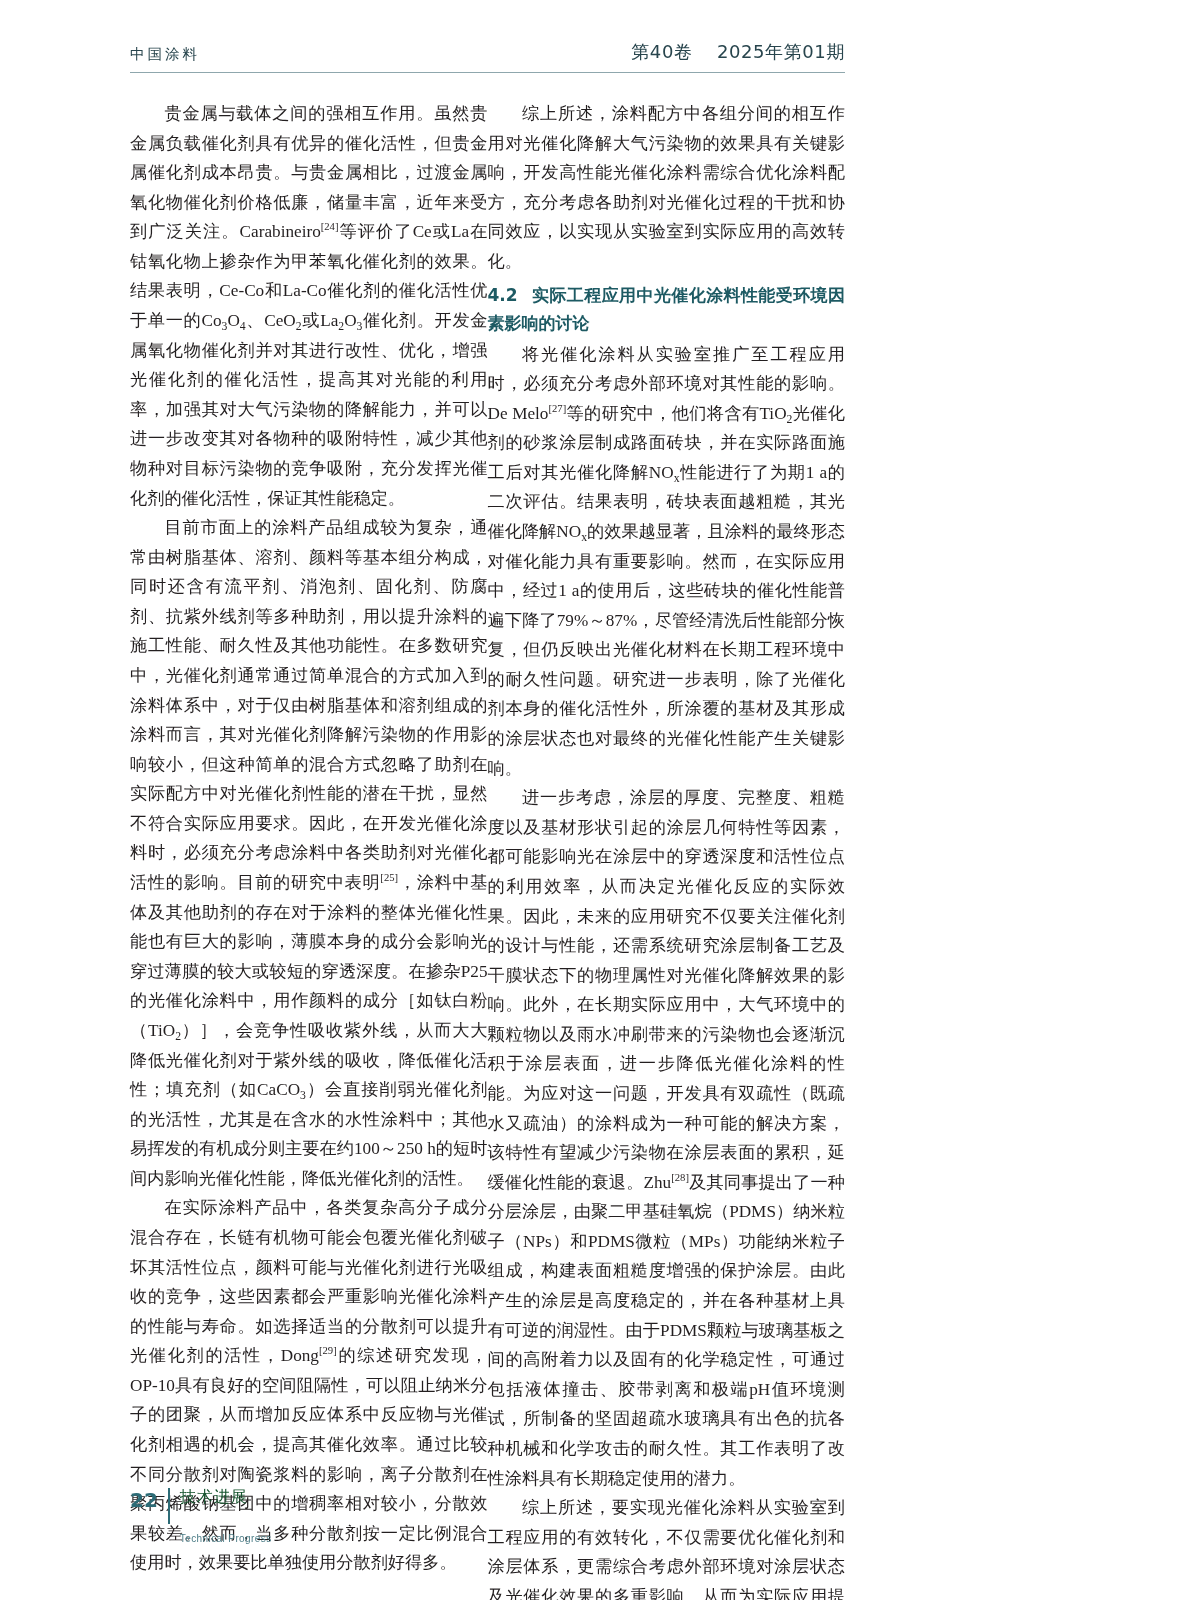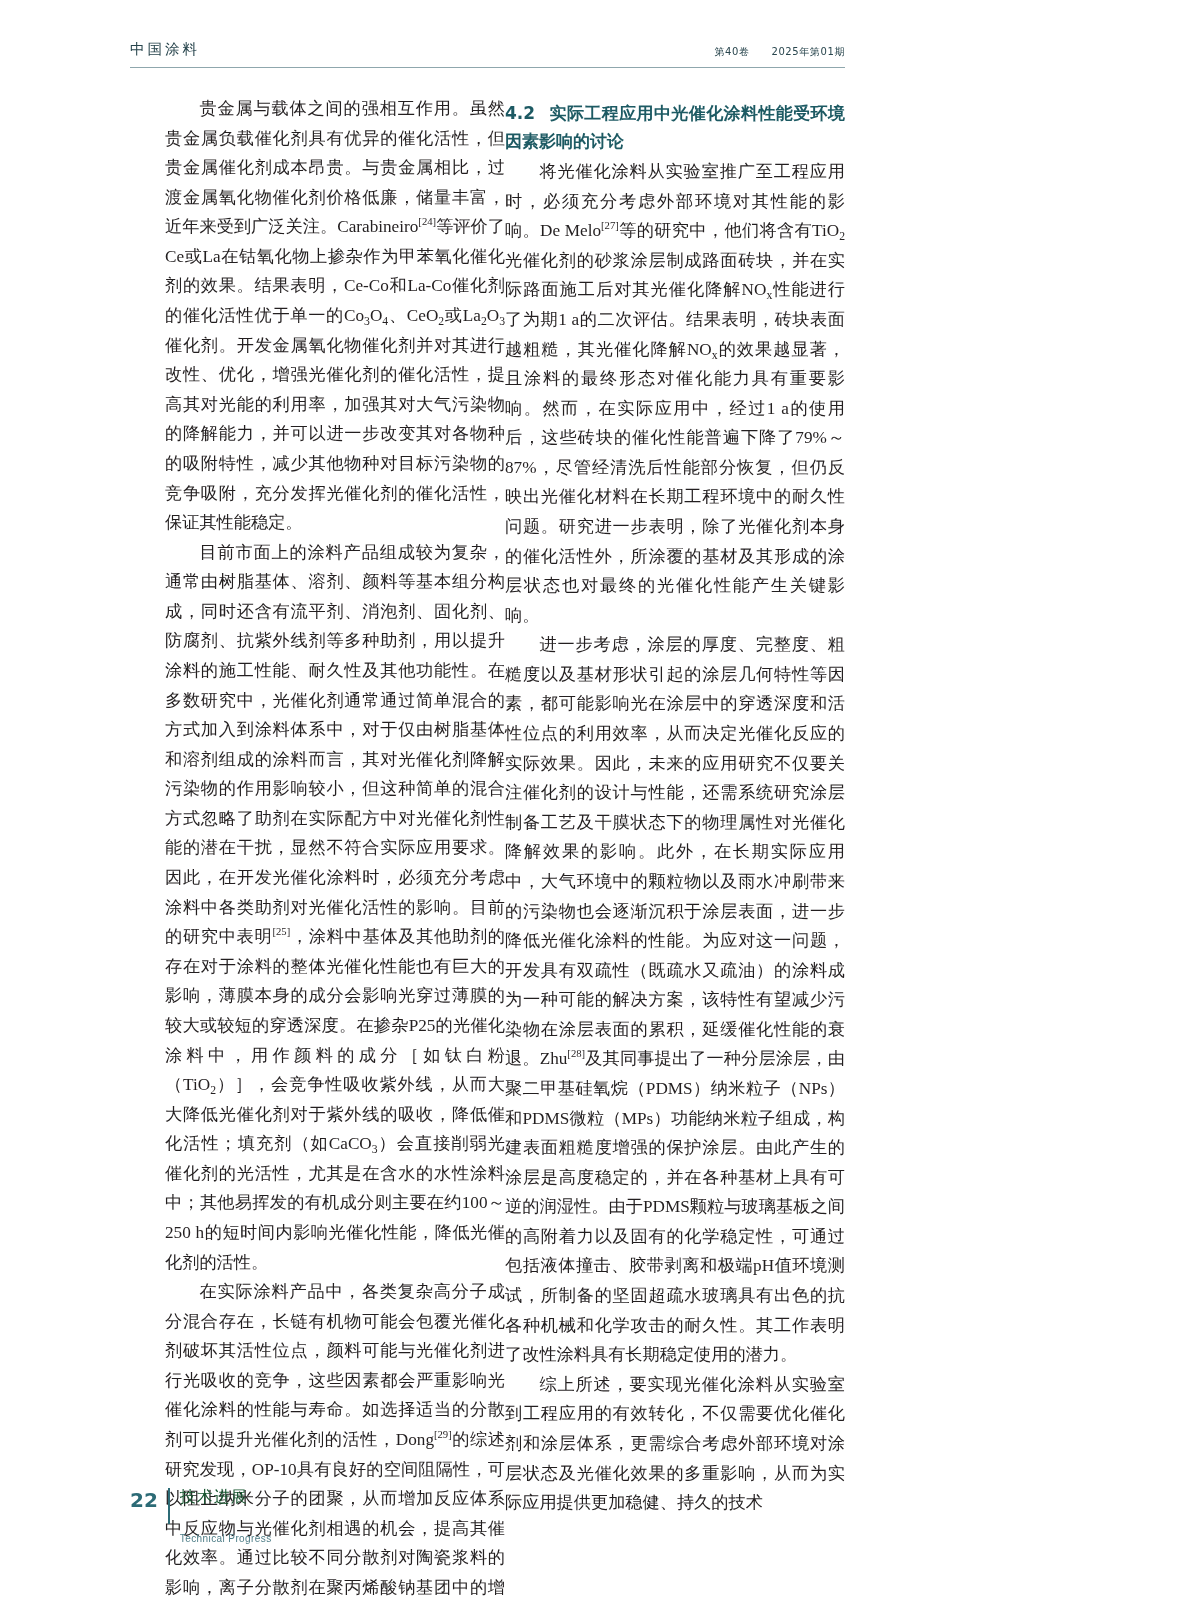--- a/index.html
+++ b/index.html
@@ -36,31 +36,30 @@
     margin-bottom: 26px;
   }
   .header .left {
     font-family: "DejaVu Sans", "Liberation Sans", sans-serif;
     font-size: 14.5px;
     letter-spacing: 3px;
     color: #28454d;
   }
   .header .right {
     font-family: "DejaVu Sans", "Liberation Sans", sans-serif;
-    font-size: 10px;
+    font-size: 18px;
     color: #28454d;
     letter-spacing: 0.6px;
   }
   .header .right span.vol { margin-right: 18px; }
 
   
   .columns {
     display: flex;
     height: 1300px;
-    margin-left: 35px;
   }
   .col {
     width: 444px;
     font-size: 17.2px;
     line-height: 1.72;
     text-align: justify;
     text-justify: inter-ideograph;
   }
   p {
     margin: 0 0 0 0;
@@ -140,20 +139,21 @@
     <div class="col">
       <p>贵金属与载体之间的强相互作用。虽然贵金属负载催化剂具有优异的催化活性，但贵金属催化剂成本昂贵。与贵金属相比，过渡金属氧化物催化剂价格低廉，储量丰富，近年来受到广泛关注。Carabineiro<sup>[24]</sup>等评价了Ce或La在钴氧化物上掺杂作为甲苯氧化催化剂的效果。结果表明，Ce-Co和La-Co催化剂的催化活性优于单一的Co<sub>3</sub>O<sub>4</sub>、CeO<sub>2</sub>或La<sub>2</sub>O<sub>3</sub>催化剂。开发金属氧化物催化剂并对其进行改性、优化，增强光催化剂的催化活性，提高其对光能的利用率，加强其对大气污染物的降解能力，并可以进一步改变其对各物种的吸附特性，减少其他物种对目标污染物的竞争吸附，充分发挥光催化剂的催化活性，保证其性能稳定。</p>
 
 
       <p>目前市面上的涂料产品组成较为复杂，通常由树脂基体、溶剂、颜料等基本组分构成，同时还含有流平剂、消泡剂、固化剂、防腐剂、抗紫外线剂等多种助剂，用以提升涂料的施工性能、耐久性及其他功能性。在多数研究中，光催化剂通常通过简单混合的方式加入到涂料体系中，对于仅由树脂基体和溶剂组成的涂料而言，其对光催化剂降解污染物的作用影响较小，但这种简单的混合方式忽略了助剂在实际配方中对光催化剂性能的潜在干扰，显然不符合实际应用要求。因此，在开发光催化涂料时，必须充分考虑涂料中各类助剂对光催化活性的影响。目前的研究中表明<sup>[25]</sup>，涂料中基体及其他助剂的存在对于涂料的整体光催化性能也有巨大的影响，薄膜本身的成分会影响光穿过薄膜的较大或较短的穿透深度。在掺杂P25的光催化涂料中，用作颜料的成分［如钛白粉（TiO<sub>2</sub>）］，会竞争性吸收紫外线，从而大大降低光催化剂对于紫外线的吸收，降低催化活性；填充剂（如CaCO<sub>3</sub>）会直接削弱光催化剂的光活性，尤其是在含水的水性涂料中；其他易挥发的有机成分则主要在约100～250 h的短时间内影响光催化性能，降低光催化剂的活性。</p>
 
       <p>在实际涂料产品中，各类复杂高分子成分混合存在，长链有机物可能会包覆光催化剂破坏其活性位点，颜料可能与光催化剂进行光吸收的竞争，这些因素都会严重影响光催化涂料的性能与寿命。如选择适当的分散剂可以提升光催化剂的活性，Dong<sup>[29]</sup>的综述研究发现，OP-10具有良好的空间阻隔性，可以阻止纳米分子的团聚，从而增加反应体系中反应物与光催化剂相遇的机会，提高其催化效率。通过比较不同分散剂对陶瓷浆料的影响，离子分散剂在聚丙烯酸钠基团中的增稠率相对较小，分散效果较差。然而，当多种分散剂按一定比例混合使用时，效果要比单独使用分散剂好得多。</p>
     </div>
 
     <div class="col">
+      <p>综上所述，涂料配方中各组分间的相互作用对光催化降解大气污染物的效果具有关键影响，开发高性能光催化涂料需综合优化涂料配方，充分考虑各助剂对光催化过程的干扰和协同效应，以实现从实验室到实际应用的高效转化。</p>
 
       <h2 class="sec-head">
         <span class="num">4.2</span><span>实际工程应用中光催化涂料性能受环境因素影响的讨论</span>
       </h2>
 
       <p>将光催化涂料从实验室推广至工程应用时，必须充分考虑外部环境对其性能的影响。De Melo<sup>[27]</sup>等的研究中，他们将含有TiO<sub>2</sub>光催化剂的砂浆涂层制成路面砖块，并在实际路面施工后对其光催化降解NO<sub>x</sub>性能进行了为期1 a的二次评估。结果表明，砖块表面越粗糙，其光催化降解NO<sub>x</sub>的效果越显著，且涂料的最终形态对催化能力具有重要影响。然而，在实际应用中，经过1 a的使用后，这些砖块的催化性能普遍下降了79%～87%，尽管经清洗后性能部分恢复，但仍反映出光催化材料在长期工程环境中的耐久性问题。研究进一步表明，除了光催化剂本身的催化活性外，所涂覆的基材及其形成的涂层状态也对最终的光催化性能产生关键影响。</p>
 
       <p>进一步考虑，涂层的厚度、完整度、粗糙度以及基材形状引起的涂层几何特性等因素，都可能影响光在涂层中的穿透深度和活性位点的利用效率，从而决定光催化反应的实际效果。因此，未来的应用研究不仅要关注催化剂的设计与性能，还需系统研究涂层制备工艺及干膜状态下的物理属性对光催化降解效果的影响。此外，在长期实际应用中，大气环境中的颗粒物以及雨水冲刷带来的污染物也会逐渐沉积于涂层表面，进一步降低光催化涂料的性能。为应对这一问题，开发具有双疏性（既疏水又疏油）的涂料成为一种可能的解决方案，该特性有望减少污染物在涂层表面的累积，延缓催化性能的衰退。Zhu<sup>[28]</sup>及其同事提出了一种分层涂层，由聚二甲基硅氧烷（PDMS）纳米粒子（NPs）和PDMS微粒（MPs）功能纳米粒子组成，构建表面粗糙度增强的保护涂层。由此产生的涂层是高度稳定的，并在各种基材上具有可逆的润湿性。由于PDMS颗粒与玻璃基板之间的高附着力以及固有的化学稳定性，可通过包括液体撞击、胶带剥离和极端pH值环境测试，所制备的坚固超疏水玻璃具有出色的抗各种机械和化学攻击的耐久性。其工作表明了改性涂料具有长期稳定使用的潜力。</p>
 
       <p>综上所述，要实现光催化涂料从实验室到工程应用的有效转化，不仅需要优化催化剂和涂层体系，更需综合考虑外部环境对涂层状态及光催化效果的多重影响，从而为实际应用提供更加稳健、持久的技术</p>

